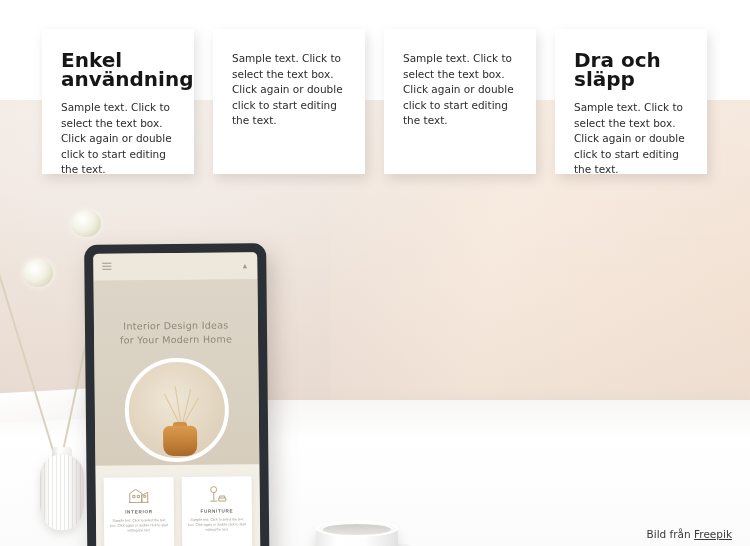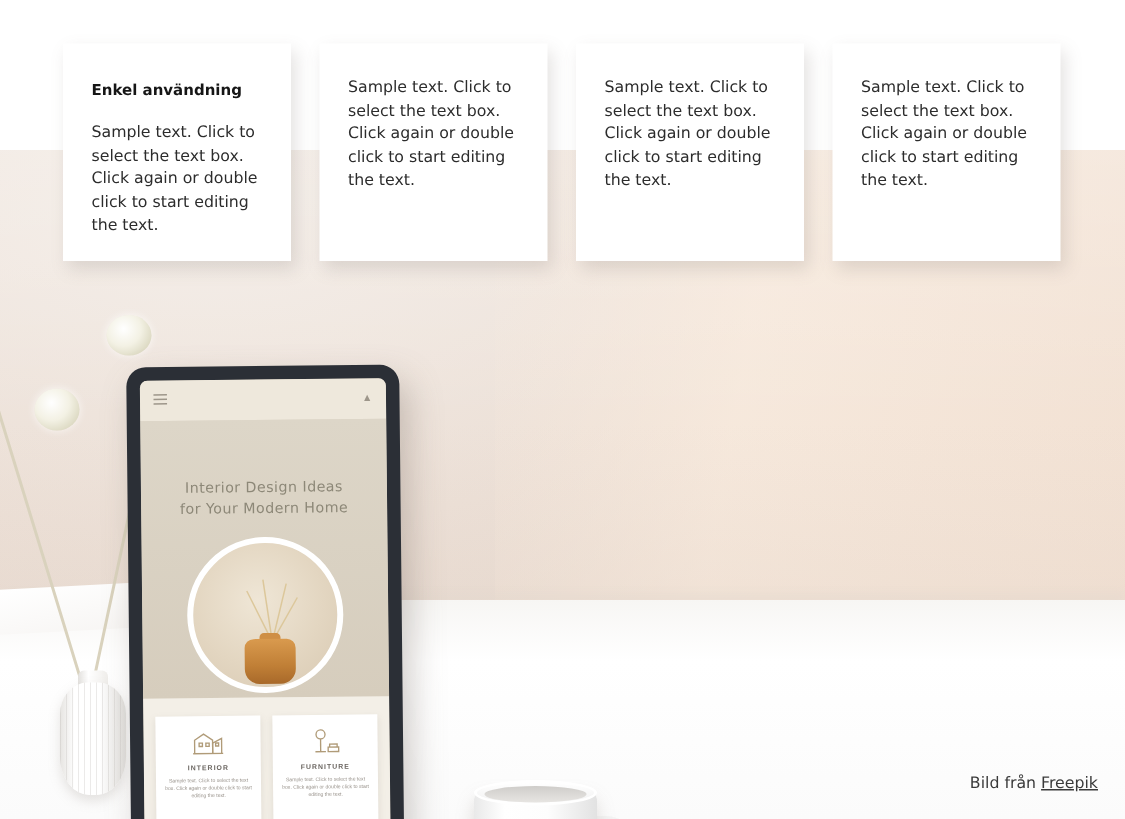--- a/index.html
+++ b/index.html
@@ -234,39 +234,39 @@
     gap: 19px;
   }
   .card {
     width: 152px;
     background: #ffffff;
     box-shadow: 3px 5px 11px rgba(120,110,104,0.20);
     padding: 22px 19px 20px 19px;
     box-sizing: border-box;
   }
   .card-title {
-    font-size: 10px;
+    font-size: 20px;
     font-weight: 700;
     color: #161616;
     line-height: 19px;
     margin: 0 0 11px 0;
     font-family: "DejaVu Sans", sans-serif;
   }
   .card-text {
     font-size: 10.5px;
     line-height: 15.5px;
     color: #2c2c2c;
     margin: 0;
     font-family: "DejaVu Sans", sans-serif;
   }
 
   
   .credit {
     position: absolute;
-    right: 18px; bottom: 18px;
+    right: 18px; bottom: 6px;
     font-size: 10.5px;
     color: #3a3a3a;
     font-family: "DejaVu Sans", sans-serif;
   }
   .credit a {
     color: #3a3a3a;
     text-decoration: underline;
   }
 </style>
 </head>
@@ -373,18 +373,19 @@
 
     <div class="card">
       <p class="card-text">Sample text. Click to select the text box. Click again or double click to start editing the text.</p>
     </div>
 
     <div class="card">
       <p class="card-text">Sample text. Click to select the text box. Click again or double click to start editing the text.</p>
     </div>
 
     <div class="card">
+      <h3 class="card-title">Dra och släpp</h3>
       <p class="card-text">Sample text. Click to select the text box. Click again or double click to start editing the text.</p>
     </div>
 
   </div>
 
 </div>
 
 </body></html>

